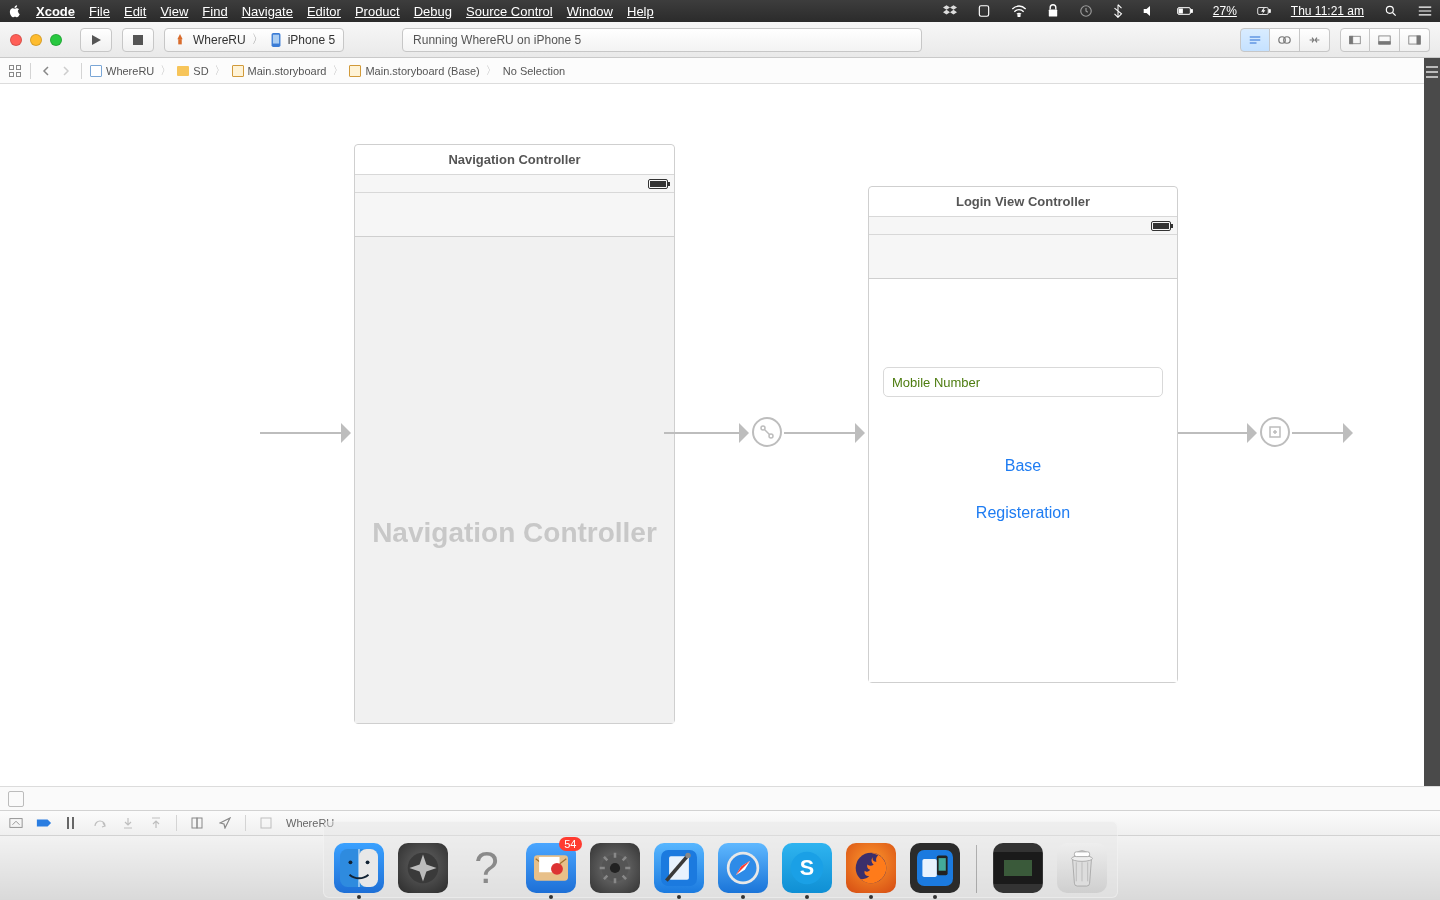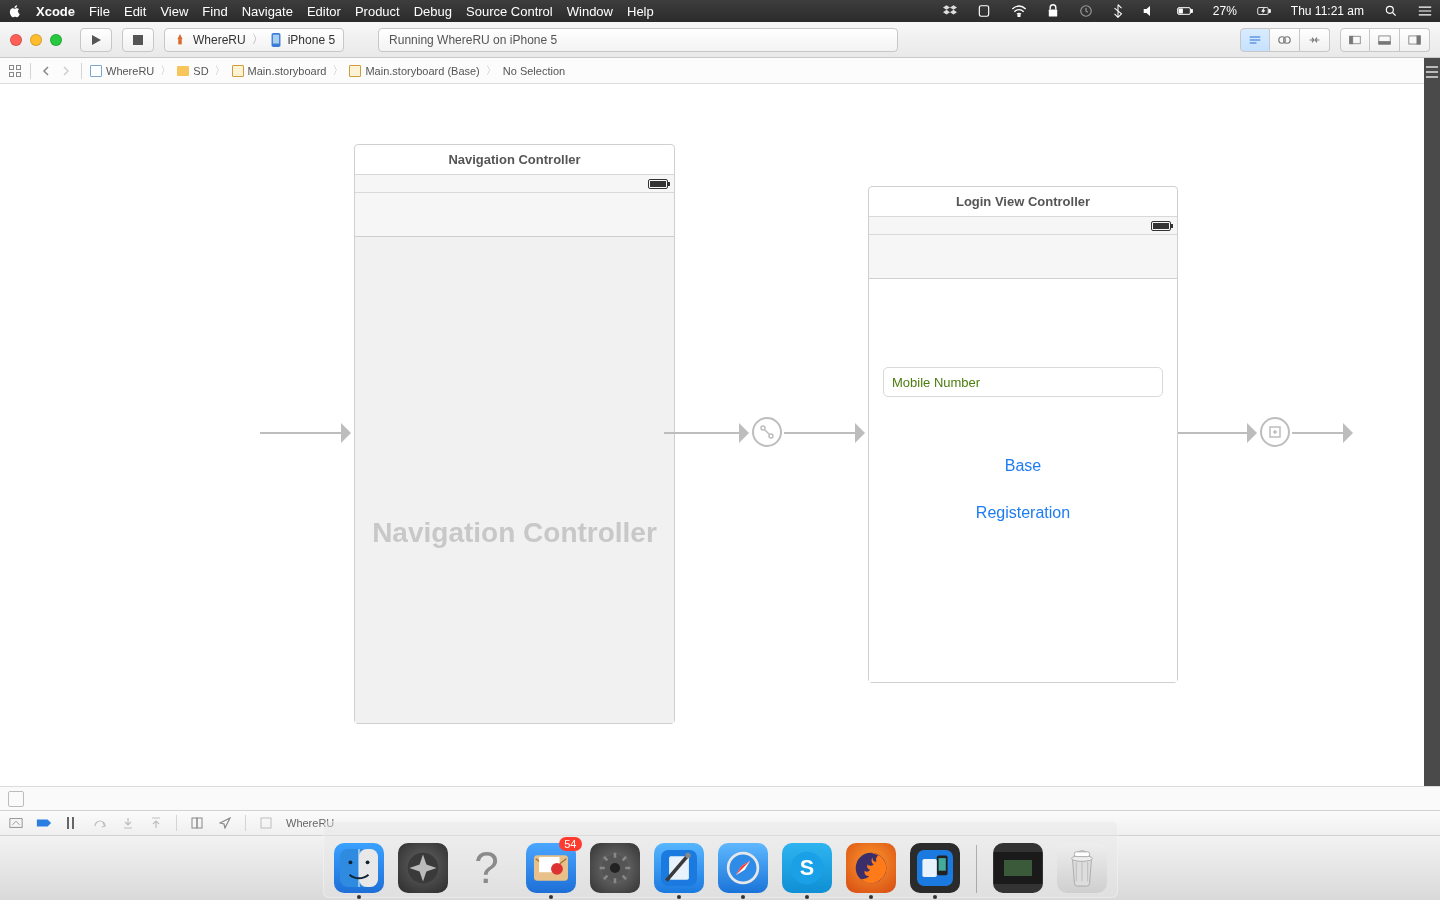--- a/index.html
+++ b/index.html
@@ -1,19 +1,19 @@
 <!DOCTYPE html>
 <html><head>
 <meta charset="utf-8">
 <style>
 * { margin: 0; padding: 0; box-sizing: border-box; font-family: -apple-system, "Helvetica Neue", Helvetica, Arial, sans-serif; }
 html, body { width: 1440px; height: 900px; overflow: hidden; background: #fff; }
 
 
-.menubar { height: 22px; background: linear-gradient(#3d3d3d,#2b2b2b); color: #fff; display: flex; align-items: center; font-size: 13px; padding: 0 8px; justify-content: space-between; }
+.menubar { height: 22px; background: linear-gradient(#3d3d3d,#2b2b2b); color: #fff; display: flex; align-items: center; font-size: 13px; padding: 0 8px; justify-content: space-between; text-decoration: underline; }
 .menubar .left, .menubar .right { display: flex; align-items: center; gap: 14px; }
 .menubar .right { gap: 20px; }
 .menubar .item { cursor: default; }
 .menubar .bold { font-weight: 600; }
 .menubar svg { display: block; }
 .status-text { font-size: 12px; }
 
 
 .toolbar { height: 36px; background: linear-gradient(#f7f7f7,#e9e9e9); border-bottom: 1px solid #c9c9c9; display: flex; align-items: center; padding: 0 10px; gap: 10px; }
 .traffic { display: flex; gap: 8px; margin-right: 8px; }
@@ -21,21 +21,21 @@
 .tl-close { background: #ff5f57; }
 .tl-min { background: #febc2e; }
 .tl-max { background: #28c840; }
 
 .tbtn { height: 24px; border: 1px solid #c7c7c7; background: linear-gradient(#fff,#f0f0f0); border-radius: 4px; display: flex; align-items: center; justify-content: center; padding: 0 8px; font-size: 12px; color: #444; }
 .tbtn.square { width: 32px; padding: 0; }
 
 .scheme { display: flex; align-items: center; height: 24px; border: 1px solid #c7c7c7; border-radius: 4px; background: linear-gradient(#fff,#f2f2f2); font-size: 12px; color: #333; padding: 0 8px; gap: 6px; }
 .scheme .sep { color: #999; }
 
-.activity { flex: 1; max-width: 520px; margin-left: 24px; height: 24px; border: 1px solid #c7c7c7; border-radius: 4px; background: linear-gradient(#fff,#f3f3f3); font-size: 12px; color: #555; display: flex; align-items: center; padding: 0 10px; }
+.activity { flex: 1; max-width: 520px; margin-left: 48px; height: 24px; border: 1px solid #c7c7c7; border-radius: 4px; background: linear-gradient(#fff,#f3f3f3); font-size: 12px; color: #555; display: flex; align-items: center; padding: 0 10px; }
 
 .toolbar-right { margin-left: auto; display: flex; gap: 10px; }
 .seg { display: flex; }
 .seg .tbtn { border-radius: 0; border-left: none; width: 30px; }
 .seg .tbtn:first-child { border-left: 1px solid #c7c7c7; border-radius: 4px 0 0 4px; }
 .seg .tbtn:last-child { border-radius: 0 4px 4px 0; }
 .seg .tbtn.active { background: linear-gradient(#d9ecff,#c5e1ff); }
 
 
 .jumpbar { height: 26px; border-bottom: 1px solid #dcdcdc; display: flex; align-items: center; font-size: 11px; color: #555; padding: 0 8px; gap: 6px; background: #fcfcfc; }

